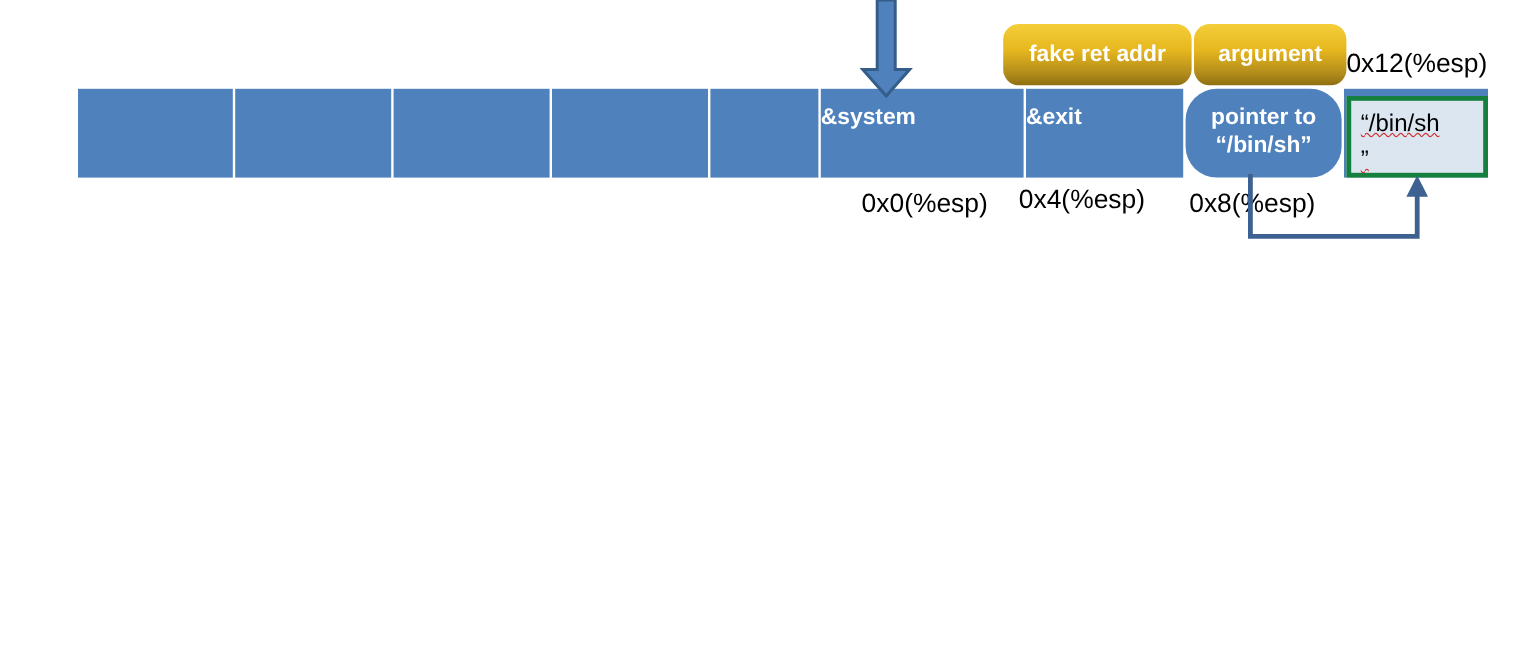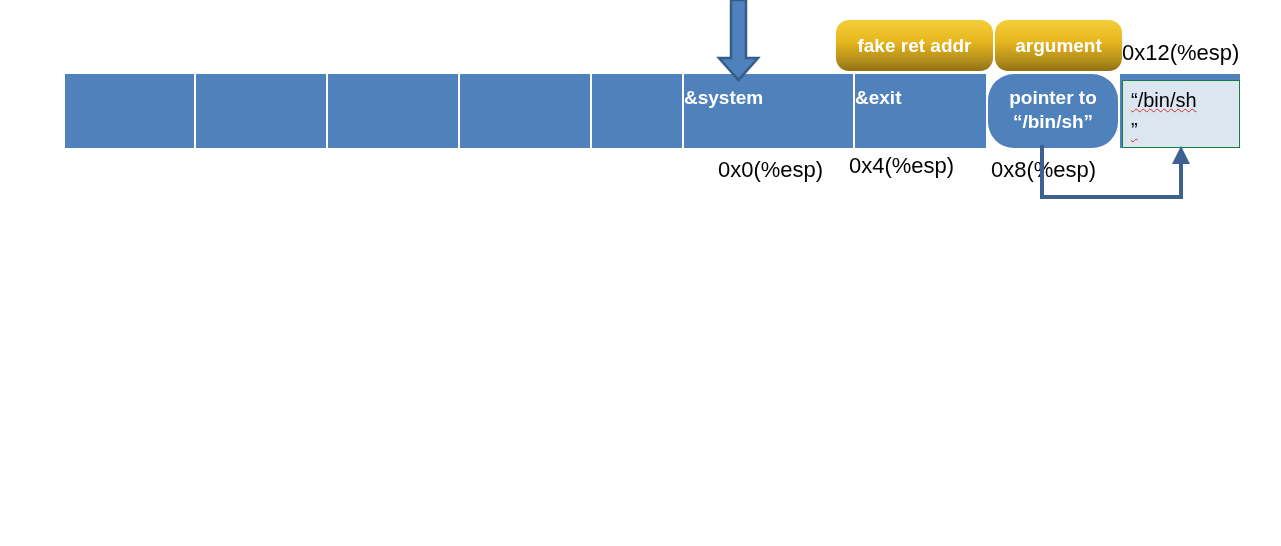--- a/index.html
+++ b/index.html
@@ -57,21 +57,21 @@
     color: #000000;
     font-size: 22px;
     font-weight: normal;
     white-space: nowrap;
     font-family: "Liberation Sans", sans-serif;
   }
 
   
   .callout {
     background: #DCE6F1;
-    border: 1px solid #15803d;
+    border: 4px solid #15803d;
     color: #000000;
     font-size: 20px;
     line-height: 30px;
     padding: 4px 8px 0 8px;
     box-sizing: border-box;
     text-align: left;
   }
   .callout .u {
     text-decoration: underline;
     text-decoration-color: #d03030;

